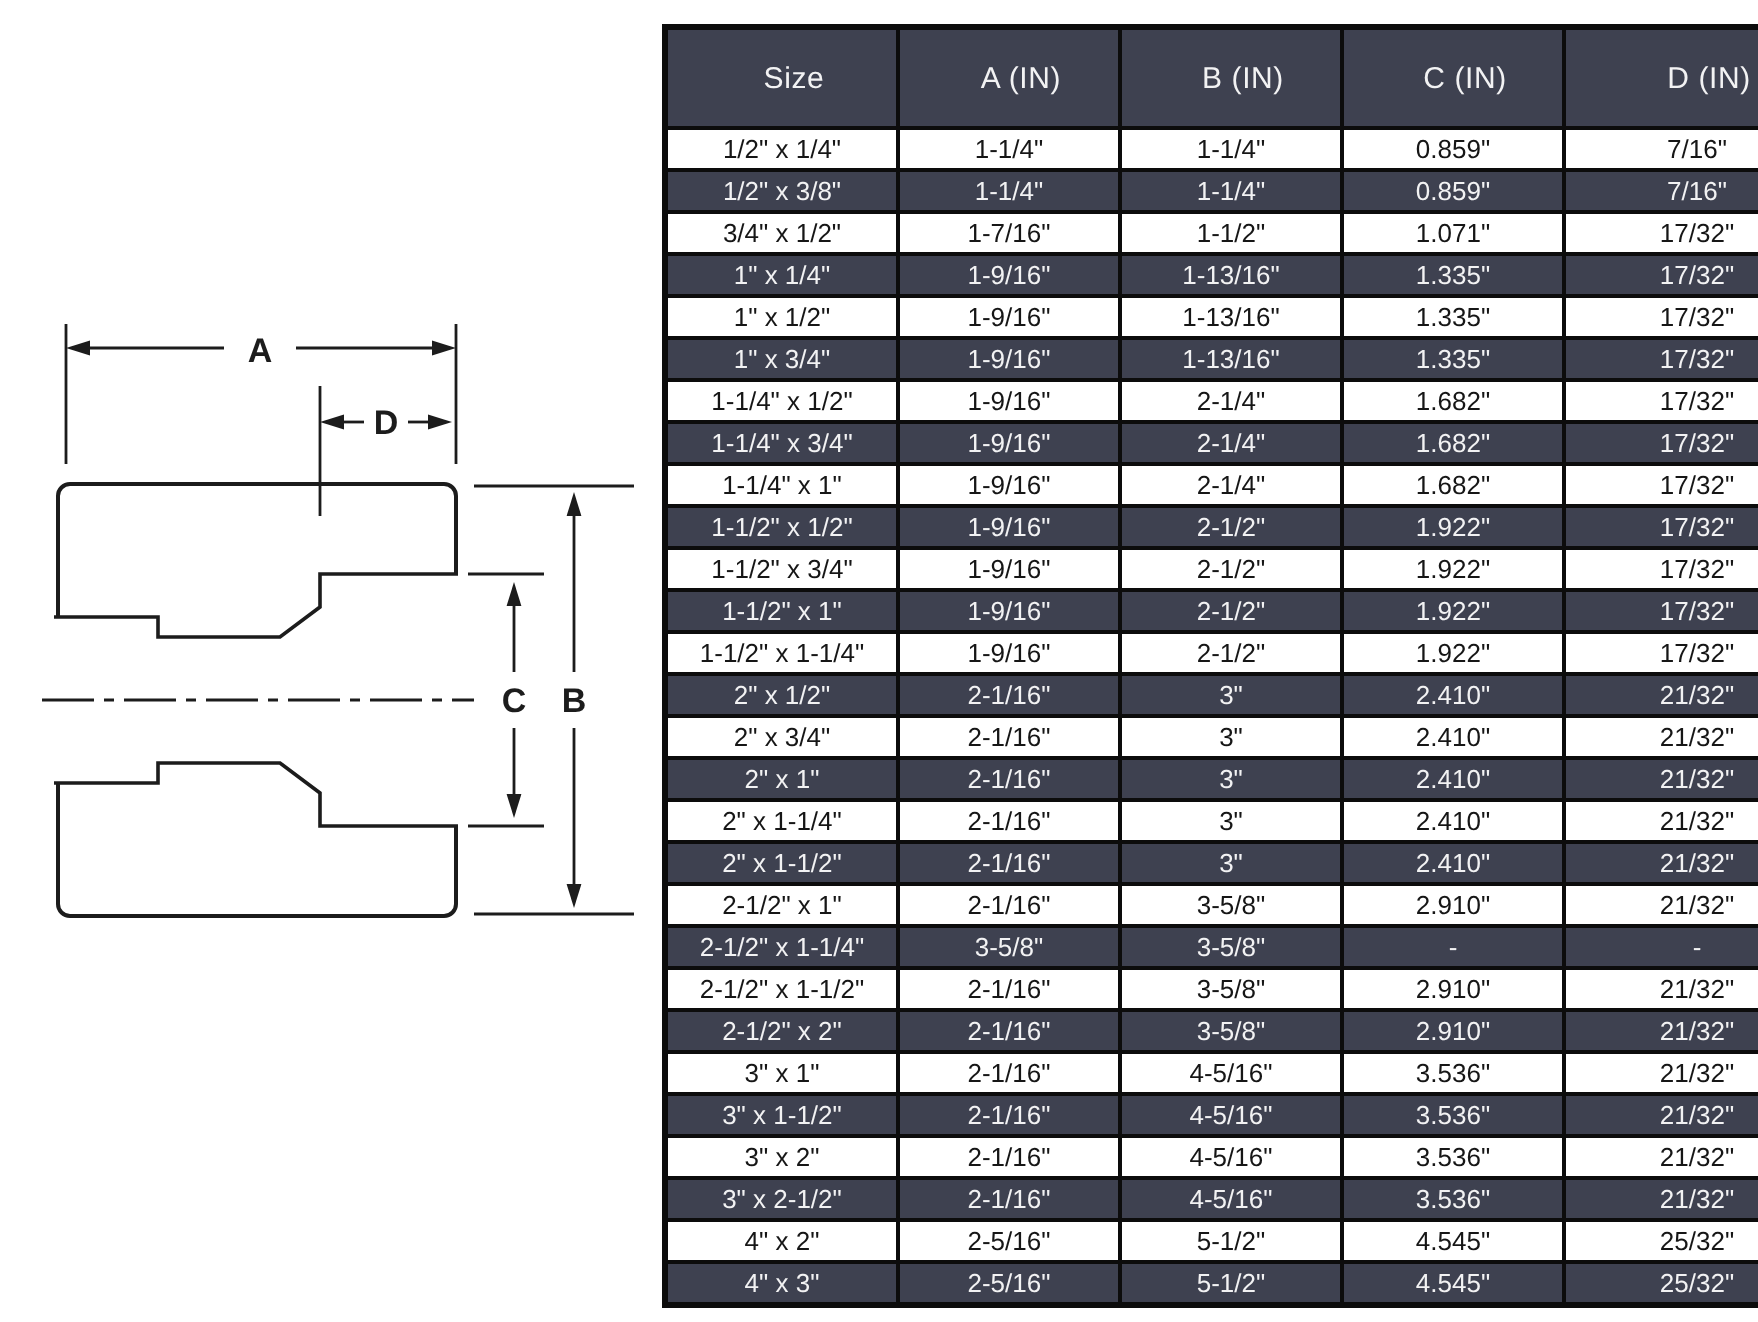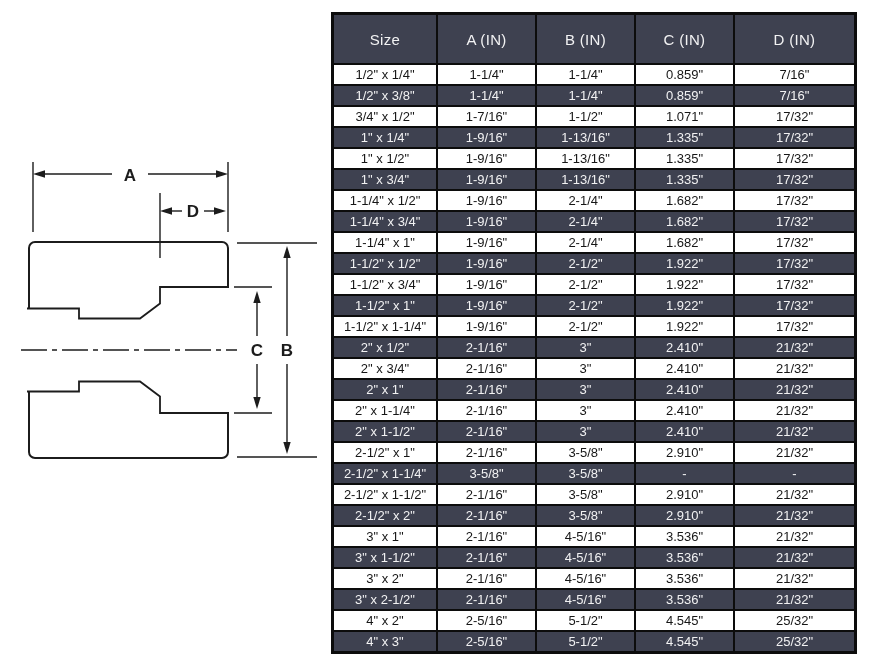--- a/index.html
+++ b/index.html
@@ -22,21 +22,21 @@
     border:3px solid var(--border-col);
     font-family:"Liberation Sans",sans-serif;
   }
   table.dims th, table.dims td{
     border:2px solid var(--border-col);
     text-align:center;vertical-align:middle;
     padding:0;overflow:hidden;white-space:nowrap;
   }
   table.dims th{
     background:var(--dark-bg);color:var(--light-text);
-    height:48px;font-size:15px;font-weight:400;letter-spacing:.3px;
+    height:48px;font-size:15px;font-weight:400;letter-spacing:.3px;padding-left:12px;
   }
   table.dims td{height:19px;font-size:13px;}
   table.dims tbody tr:nth-child(odd) td{background:#ffffff;color:var(--dark-text);}
   table.dims tbody tr:nth-child(even) td{background:var(--dark-bg);color:var(--light-text);}
   .w1{width:102px}.w2{width:97px}.w3{width:97px}.w4{width:97px}.w5{width:119px}
 </style>
 </head>
 <body>
 
 <div class="stage">

